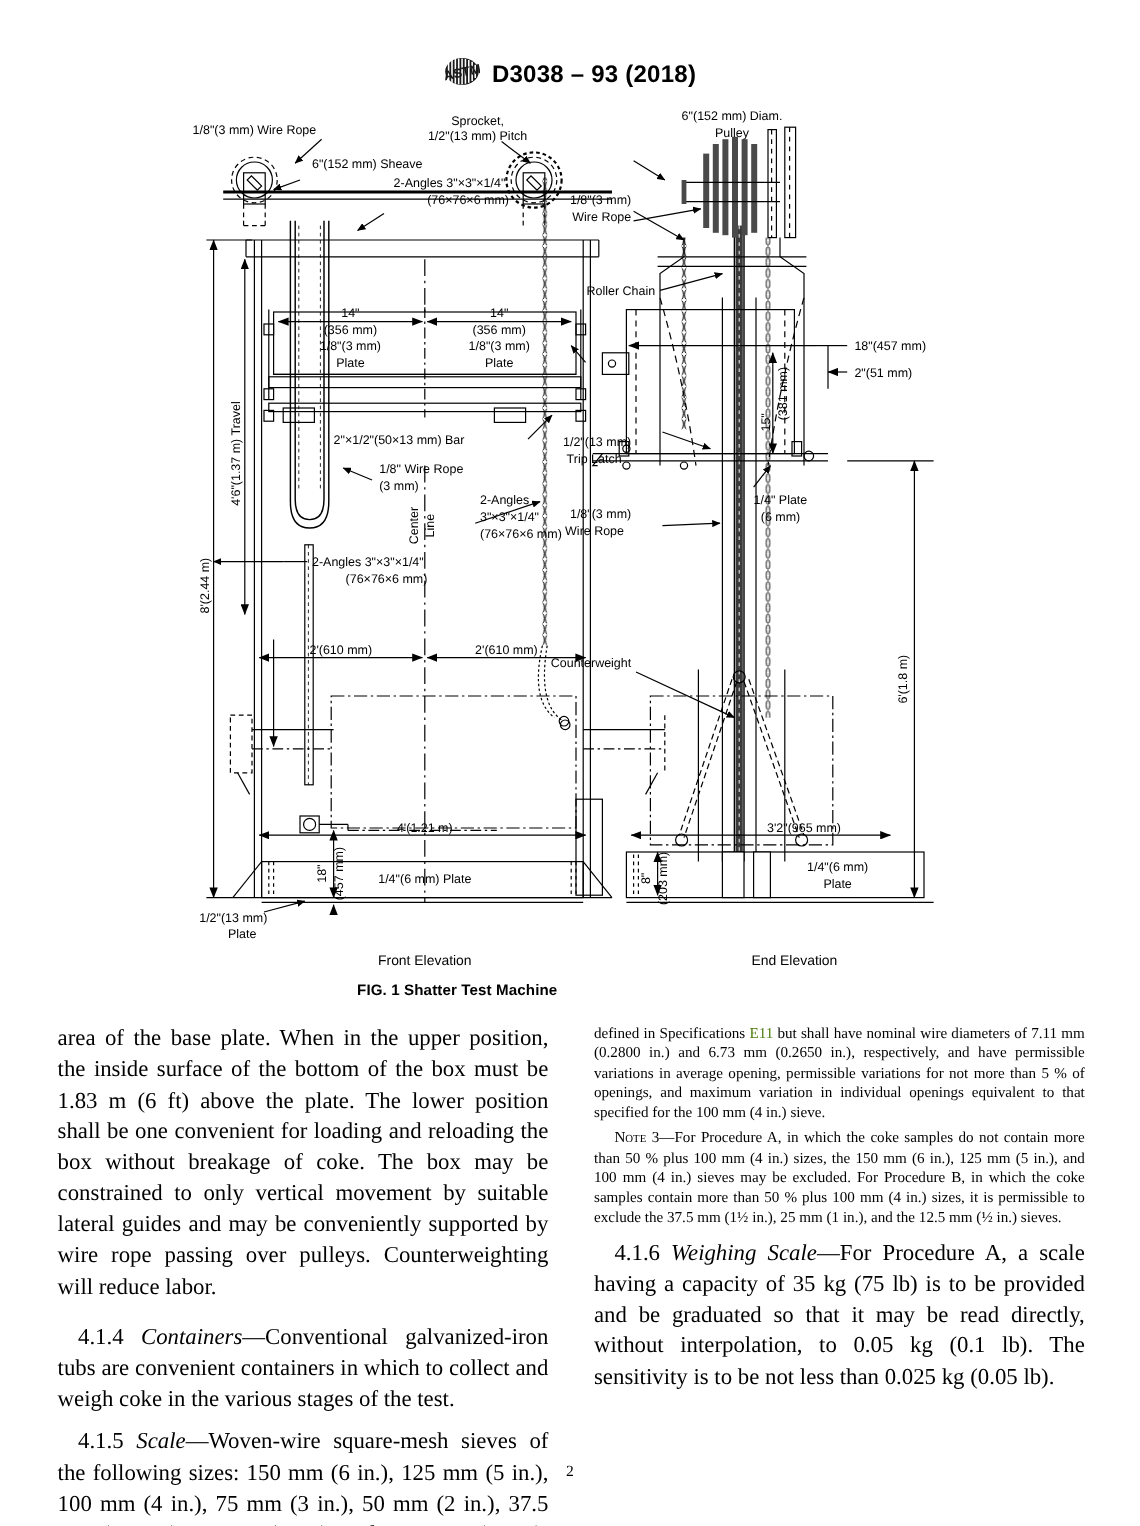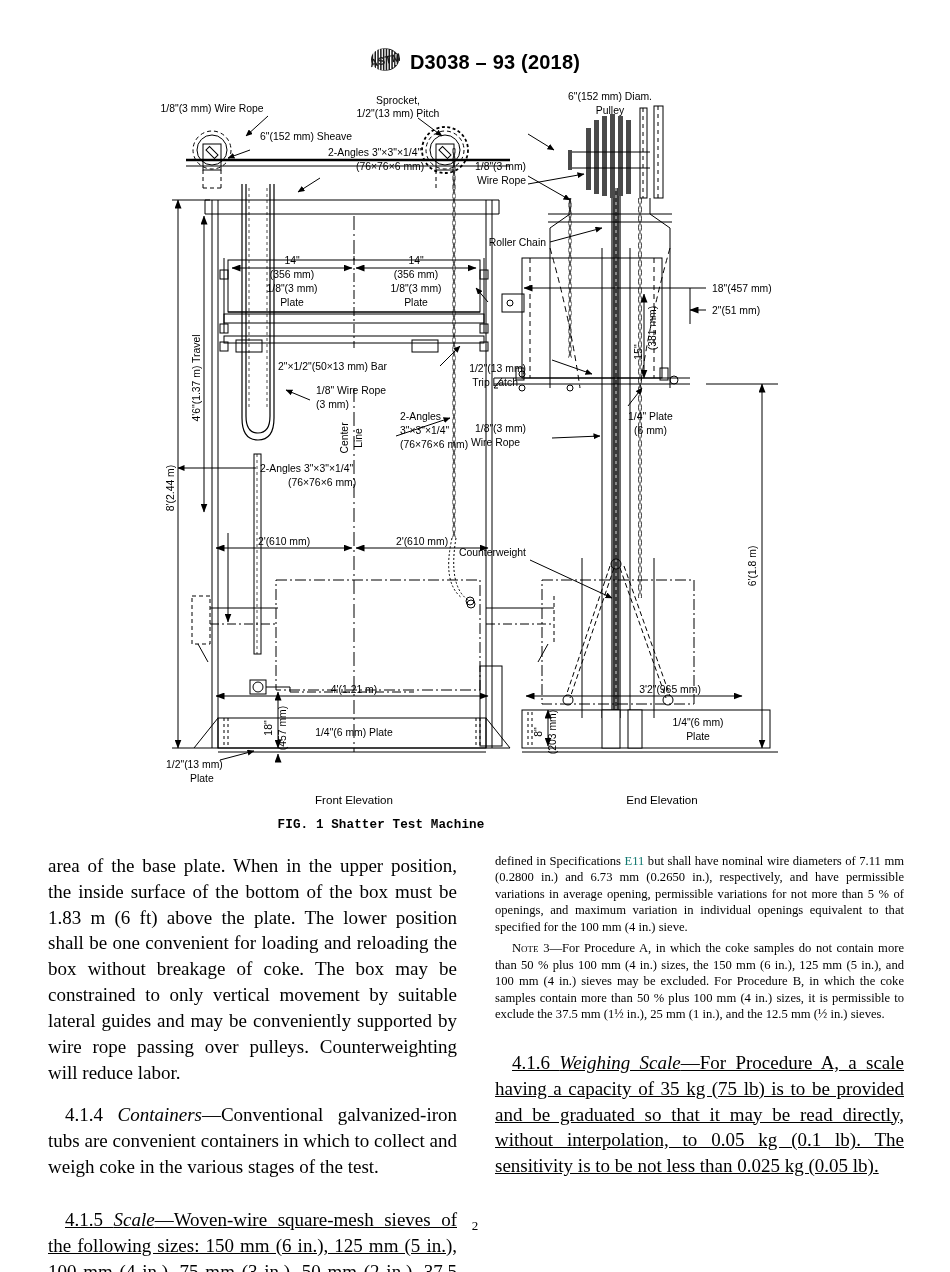--- a/index.html
+++ b/index.html
@@ -54,21 +54,21 @@
     font-family: "Liberation Sans", sans-serif;
     font-size: 11.6px;
     fill: #000;
   }
   #fig-caption {
     position: absolute;
     top: 818px;
     left: 0;
     width: 762px;
     text-align: center;
-    font-family: Liberation Mono, monospace;
+    font-family: Liberation Sans, sans-serif;
     font-size: 12.6px;
     font-weight: bold;
     letter-spacing: 0.1px;
   }
 
   
   #body-text {
     position: absolute;
     top: 853px;
     left: 48px;
@@ -89,22 +89,22 @@
     font-size: 12.6px;
     line-height: 1.31;
     text-indent: 17px;
     margin-top: 5px;
   }
   p + p { margin-top: 17px; }
   .sc {
     font-variant: small-caps;
   }
   .it { font-style: italic; }
-  .lnk { color: #0f766e; }
-  .sp { margin-top: 27px; text-decoration: underline; }
+  .lnk { color: #4d7c0f; }
+  .sp { margin-top: 9px; }
 
   
   #page-num {
     position: absolute;
     top: 1218px;
     left: 0;
     width: 950px;
     text-align: center;
     font-size: 13px;
   }

